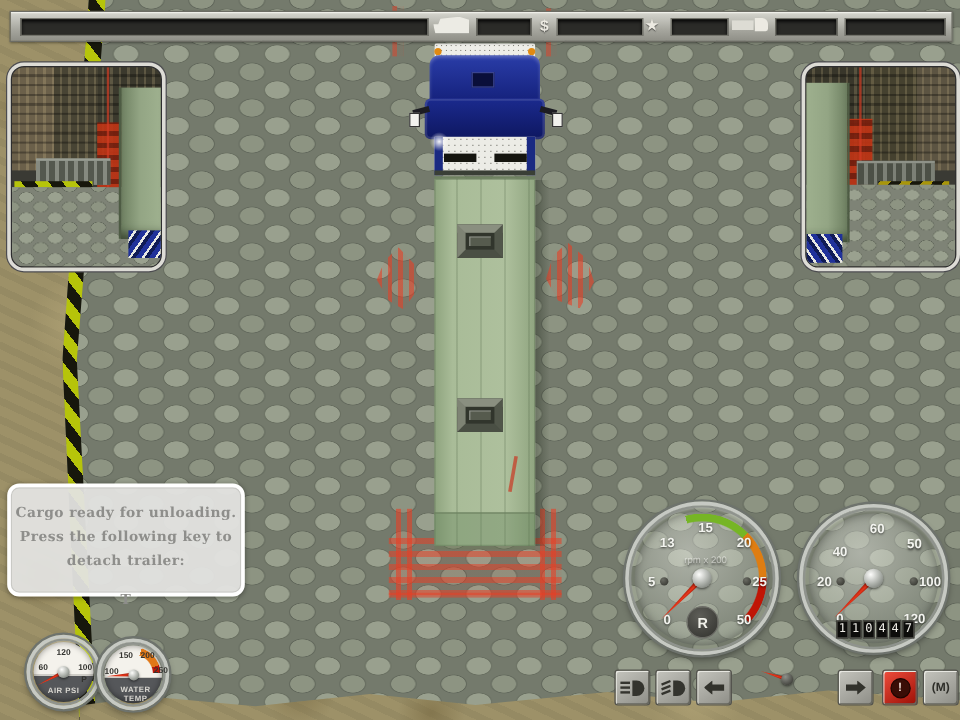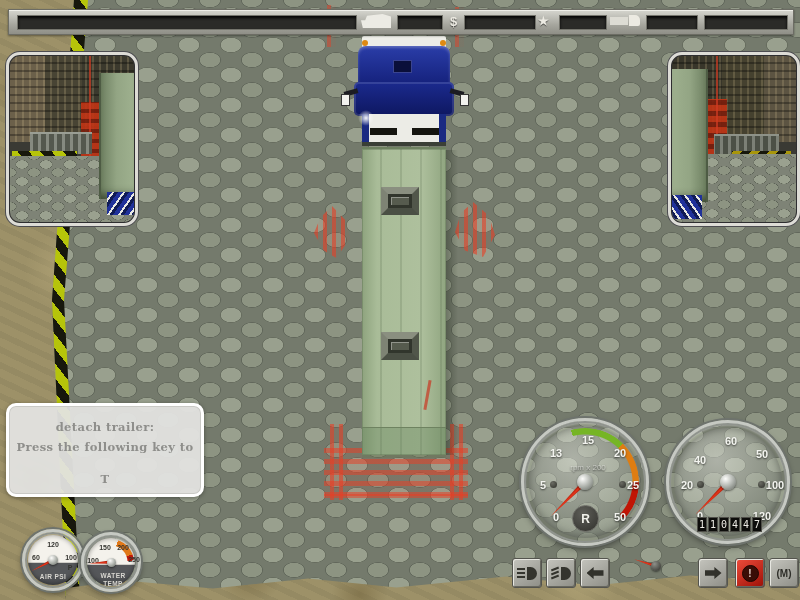--- a/index.html
+++ b/index.html
@@ -208,22 +208,23 @@
       <div class="abs cobble-sm" style="left:0;top:59%;width:100%;height:41%;"></div>
       <div class="abs" style="left:71%;top:8%;width:29%;height:80%;border-left:2px solid #4e5c44;
                   background:linear-gradient(90deg,#6f8162,#93a584 45%,#9fb18f);
                   box-shadow:inset 0 -10px 8px -5px rgba(20,30,15,.55);"></div>
       <div class="abs" style="left:76%;top:84%;width:24%;height:14%;
                   background:repeating-linear-gradient(125deg,#20319a 0 4px,#e9e9e4 4px 6px,#101b55 6px 9px);"></div>
     </div>
   </div>
 
   <div class="abs msg">
+    <div>Cargo ready for unloading.</div>
+    <div>Press the following key to</div>
     <div>detach trailer:</div>
-    <div>Press the following key to</div>
     <div style="margin-top:12px;">T</div>
   </div>
 
   <div class="abs gauge rim" style="left:22px;top:529px;width:62px;height:62px;">
     <div class="face-split"></div>
     <span class="gnum-s" style="left:11px;top:25px;">60</span>
     <span class="gnum-s" style="left:28px;top:12px;">120</span>
     <span class="gnum-s" style="left:46px;top:25px;">100</span>
     <span class="gnum-s" style="left:45px;top:35px;">P</span>
     <span class="glab-s" style="left:28px;top:44px;">AIR PSI</span>

